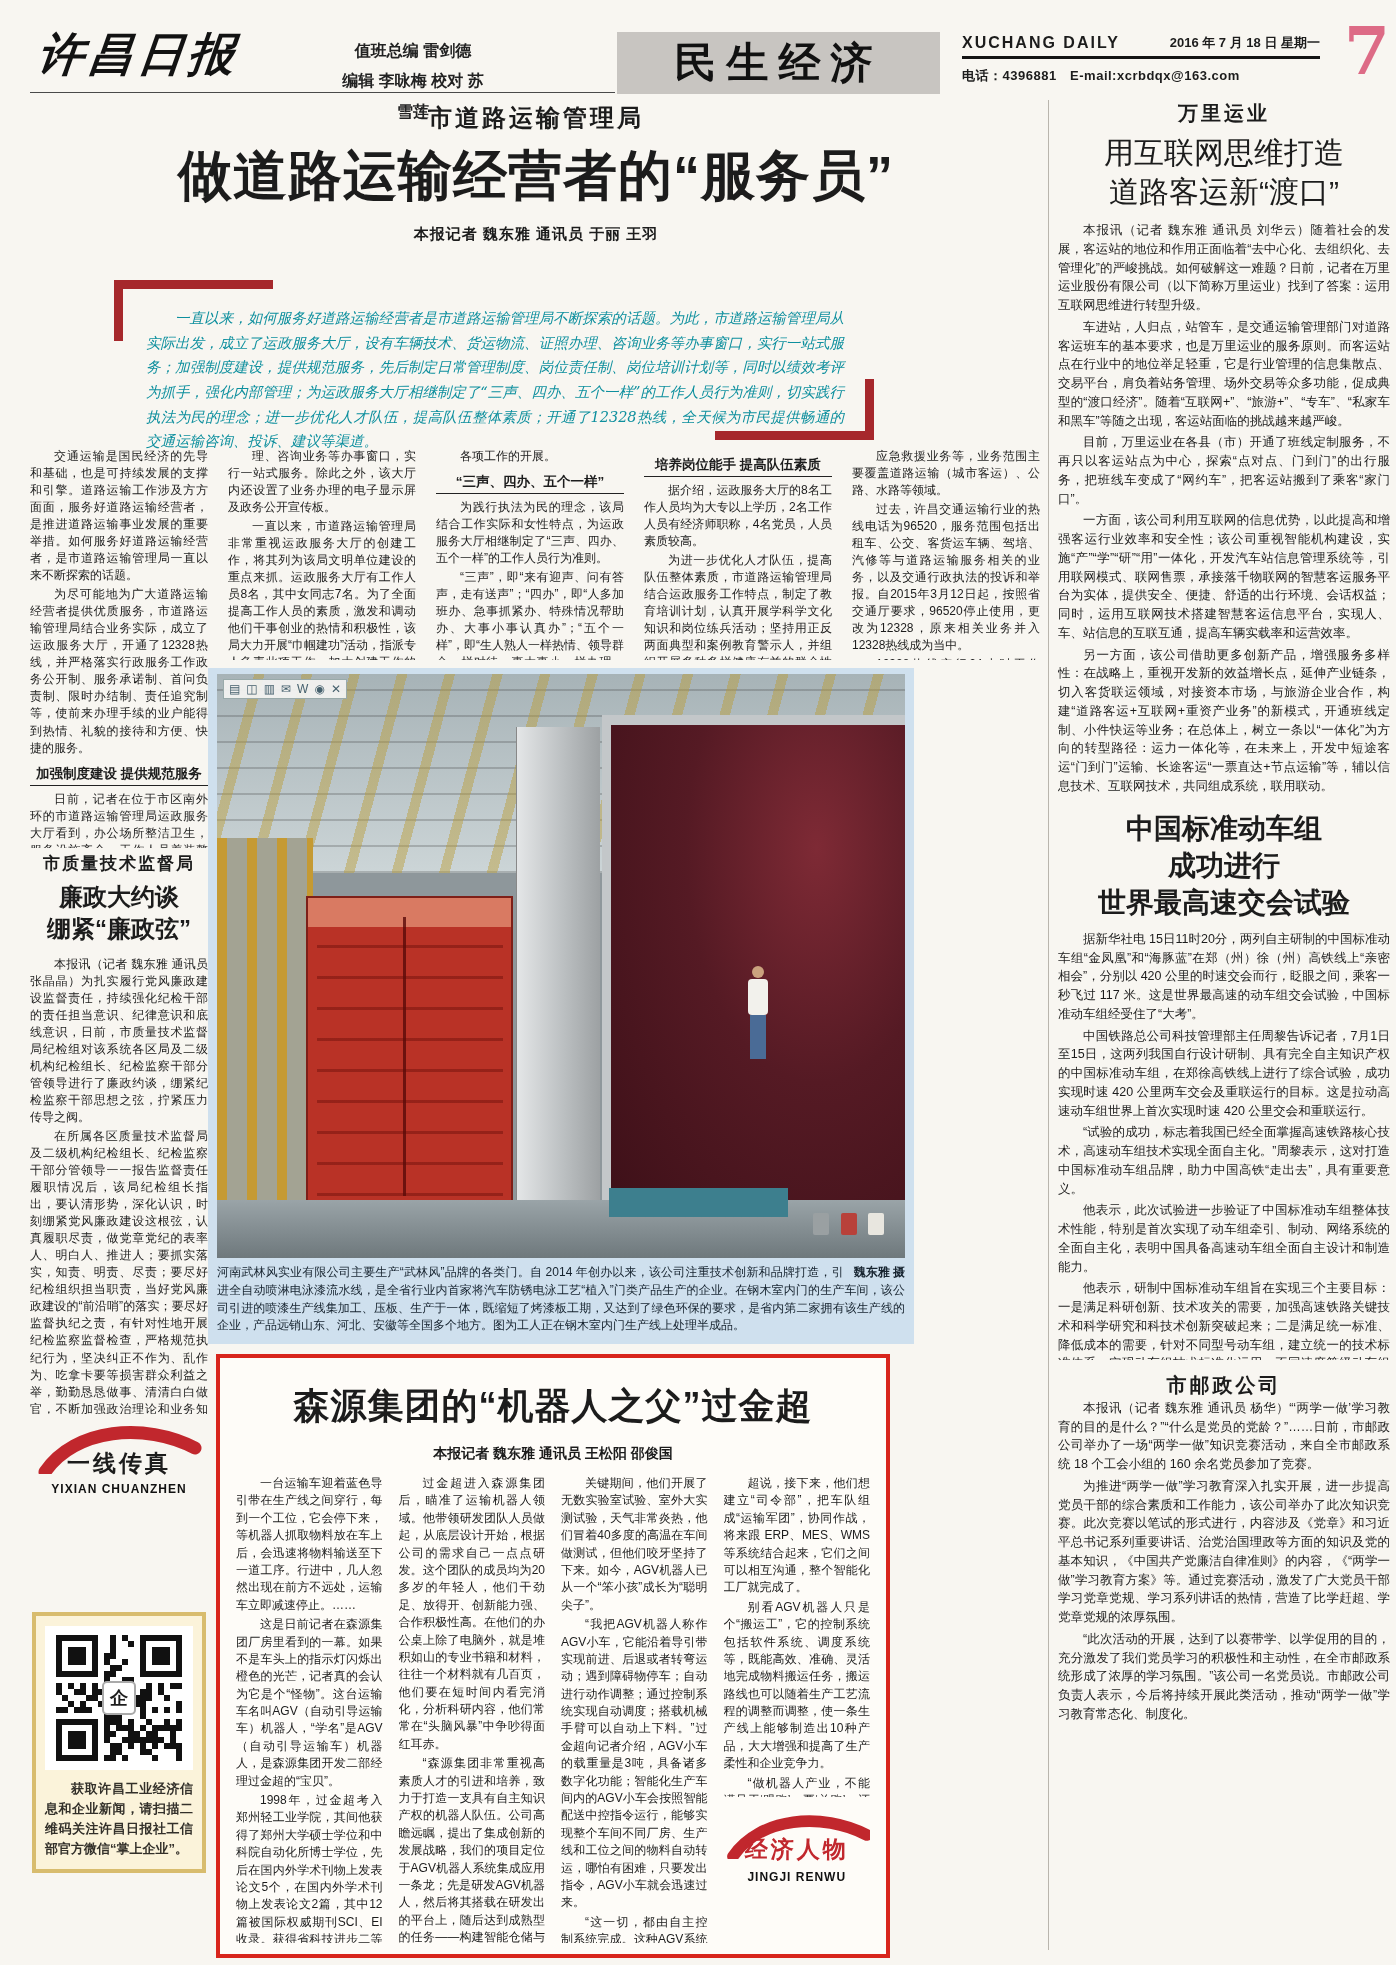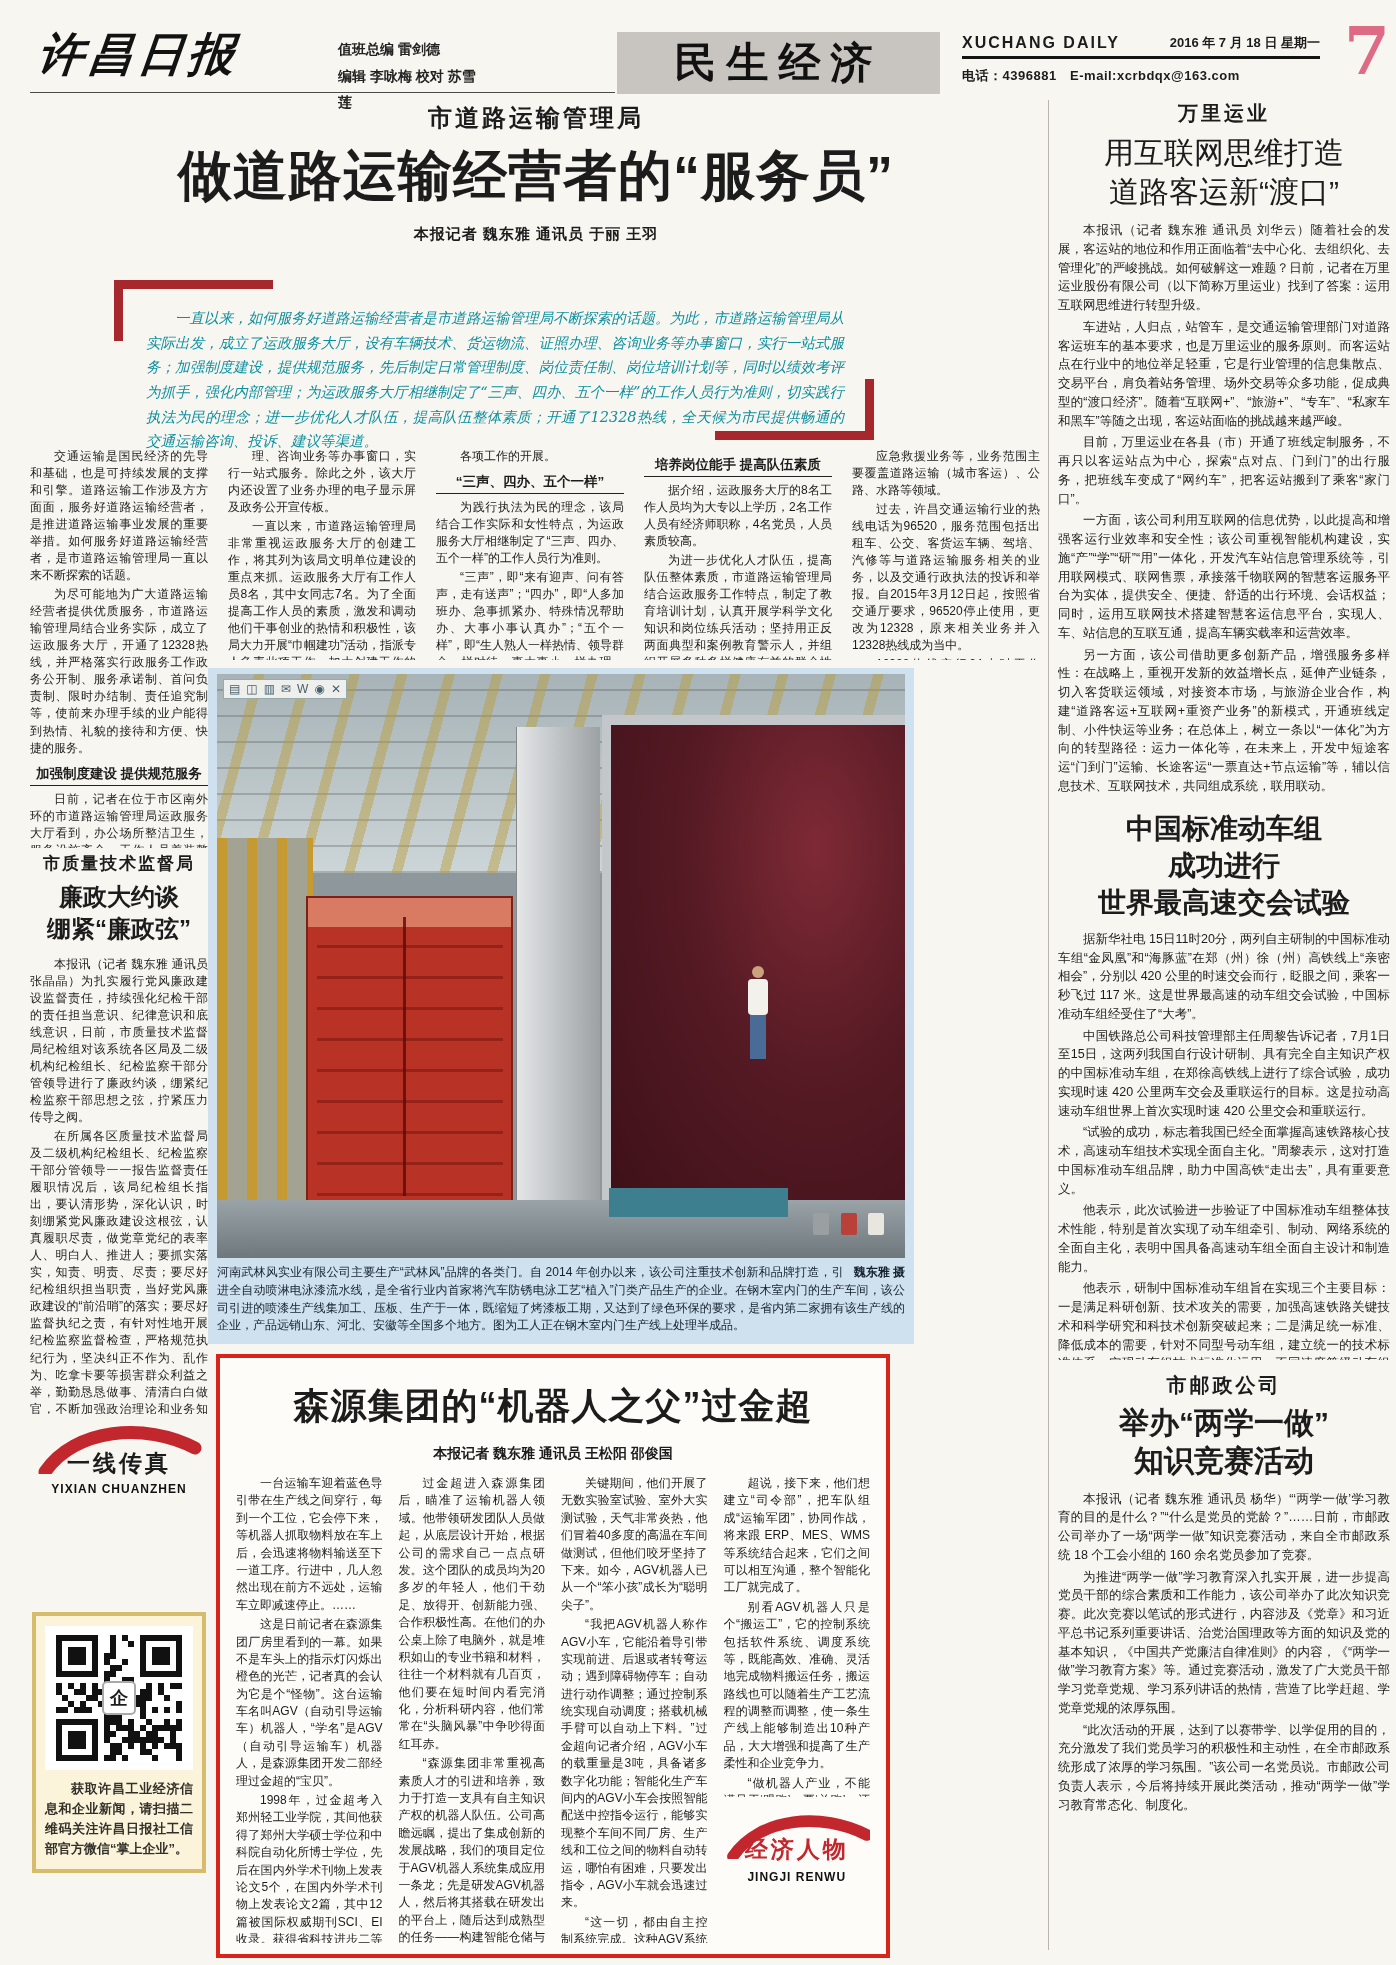--- a/index.html
+++ b/index.html
@@ -4,22 +4,22 @@
 <style>
   html,body{margin:0;padding:0;}
   body{width:1396px;height:1965px;overflow:hidden;background:#e9e6df;}
   .page{position:relative;width:1396px;height:1965px;background:#f8f6f1;
         font-family:"Liberation Sans",sans-serif;color:#1c1c1c;}
   
   .hdr{position:absolute;left:30px;top:8px;width:1360px;height:90px;}
   .logo{position:absolute;left:8px;top:16px;font-family:"DejaVu Serif",serif;
         font-style:italic;font-weight:bold;font-size:46px;letter-spacing:4px;color:#121212;
         transform:skewX(-6deg);}
-  .staff{position:absolute;left:308px;top:28px;width:150px;font-size:14px;font-weight:bold;
-         line-height:1.9;color:#222;text-align:left;}
+  .staff{position:absolute;left:308px;top:28px;width:150px;font-size:16px;font-weight:bold;
+         line-height:1.9;color:#222;text-align:center;}
   .section-box{position:absolute;left:587px;top:24px;width:323px;height:62px;background:#c8c5c1;
         display:flex;align-items:center;justify-content:center;font-size:42px;font-weight:bold;
         letter-spacing:10px;color:#111;}
   .hdr-right{position:absolute;left:932px;top:26px;width:358px;}
   .hdr-row1{display:flex;justify-content:space-between;align-items:flex-end;
         border-bottom:3px solid #141414;padding-bottom:4px;}
   .en-title{font-size:16px;font-weight:bold;letter-spacing:2px;}
   .hdr-date{font-size:13px;font-weight:bold;}
   .hdr-contact{font-size:13px;font-weight:bold;margin-top:8px;letter-spacing:.5px;}
   .pagenum{position:absolute;right:0;top:10px;font-family:"DejaVu Serif",serif;
@@ -546,24 +546,20 @@
     </h2>
     <div class="rl-body crh-body">
         <p class="para">据新华社电 15日11时20分，两列自主研制的中国标准动车组“金凤凰”和“海豚蓝”在郑（州）徐（州）高铁线上“亲密相会”，分别以 420 公里的时速交会而行，眨眼之间，乘客一秒飞过 117 米。这是世界最高速的动车组交会试验，中国标准动车组经受住了“大考”。</p>
         <p class="para">中国铁路总公司科技管理部主任周黎告诉记者，7月1日至15日，这两列我国自行设计研制、具有完全自主知识产权的中国标准动车组，在郑徐高铁线上进行了综合试验，成功实现时速 420 公里两车交会及重联运行的目标。这是拉动高速动车组世界上首次实现时速 420 公里交会和重联运行。</p>
         <p class="para">“试验的成功，标志着我国已经全面掌握高速铁路核心技术，高速动车组技术实现全面自主化。”周黎表示，这对打造中国标准动车组品牌，助力中国高铁“走出去”，具有重要意义。</p>
         <p class="para">他表示，此次试验进一步验证了中国标准动车组整体技术性能，特别是首次实现了动车组牵引、制动、网络系统的全面自主化，表明中国具备高速动车组全面自主设计和制造能力。</p>
         <p class="para">他表示，研制中国标准动车组旨在实现三个主要目标：一是满足科研创新、技术攻关的需要，加强高速铁路关键技术和科学研究和科技术创新突破起来；二是满足统一标准、降低成本的需要，针对不同型号动车组，建立统一的技术标准体系，实现动车组技术标准化运用、不同速度等级动车组互联互通、相互救援，不同厂家动车组重要部件互换；三是提高中国标准动车组世界上核心竞争力。</p>
       </div>
 
     <div class="post-kicker">市邮政公司</div>
-    <h2 class="post-title">
-      <span>举办“两学一做”</span><br>
-      <span>知识竞赛活动</span>
-    </h2>
     <div class="rl-body post-body">
         <p class="para">本报讯（记者 魏东雅 通讯员 杨华）“‘两学一做’学习教育的目的是什么？”“什么是党员的党龄？”……日前，市邮政公司举办了一场“两学一做”知识竞赛活动，来自全市邮政系统 18 个工会小组的 160 余名党员参加了竞赛。</p>
         <p class="para">为推进“两学一做”学习教育深入扎实开展，进一步提高党员干部的综合素质和工作能力，该公司举办了此次知识竞赛。此次竞赛以笔试的形式进行，内容涉及《党章》和习近平总书记系列重要讲话、治党治国理政等方面的知识及党的基本知识，《中国共产党廉洁自律准则》的内容，《“两学一做”学习教育方案》等。通过竞赛活动，激发了广大党员干部学习党章党规、学习系列讲话的热情，营造了比学赶超、学党章党规的浓厚氛围。</p>
         <p class="para">“此次活动的开展，达到了以赛带学、以学促用的目的，充分激发了我们党员学习的积极性和主动性，在全市邮政系统形成了浓厚的学习氛围。”该公司一名党员说。市邮政公司负责人表示，今后将持续开展此类活动，推动“两学一做”学习教育常态化、制度化。</p>
       </div>
   </div>
 
 </div>
 
 </body></html>

